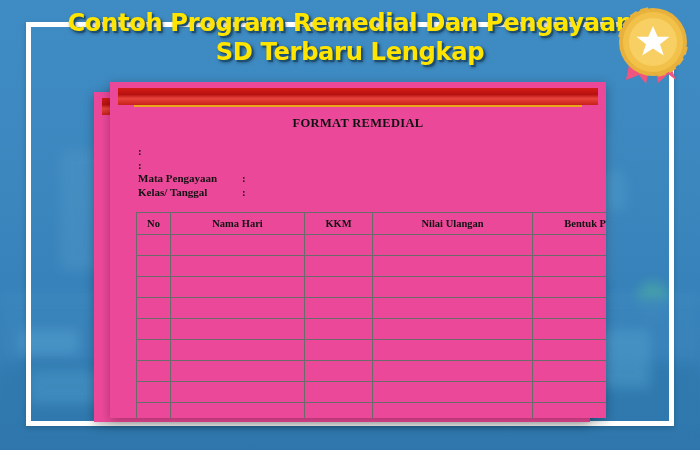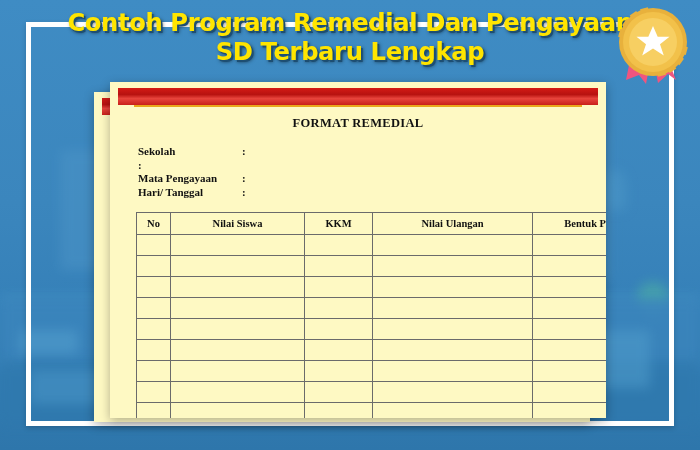--- a/index.html
+++ b/index.html
@@ -136,21 +136,21 @@
     left: 612px;
     top: 4px;
     width: 82px;
     height: 86px;
     z-index: 8;
   }
 
   
   .doc {
     position: absolute;
-    background: #fef9c3;
+    background: #ec4899;
     box-shadow: 0 3px 10px rgba(0,0,0,.30);
     overflow: hidden;
   }
   .doc-back {
     left: 94px;
     top: 92px;
     width: 496px;
     height: 330px;
     z-index: 2;
   }
@@ -290,52 +290,51 @@
   </div>
 
   <div class="doc doc-front">
     <div class="doc-redbar"></div>
     <div class="doc-goldline"></div>
     <div class="doc-body">
       <div class="doc-title">FORMAT REMEDIAL</div>
 
       <div class="fields">
         <div class="field-row">
-          <span class="field-label">Sekolah</span>
           <span class="field-colon">:</span>
           <span class="field-value"></span>
         </div>
         <div class="field-row">
           <span class="field-colon">:</span>
           <span class="field-value"></span>
         </div>
         <div class="field-row">
           <span class="field-label">Mata Pengayaan</span>
           <span class="field-colon">:</span>
           <span class="field-value"></span>
         </div>
         <div class="field-row">
-          <span class="field-label">Hari/ Tanggal</span>
+          <span class="field-label">Kelas/ Tanggal</span>
           <span class="field-colon">:</span>
           <span class="field-value"></span>
         </div>
       </div>
 
       <table class="remedial">
         <colgroup>
           <col class="col-no">
             <col class="col-nama">
             <col class="col-kkm">
           <col class="col-nilai">
             <col class="col-bentuk">
         </colgroup>
         <thead>
           <tr>
             <th>No</th>
-            <th>Nilai Siswa</th>
+            <th>Nama Hari</th>
             <th>KKM</th>
             <th>Nilai Ulangan</th>
             <th>Bentuk Pe</th>
           </tr>
         </thead>
         <tbody>
             <tr>
               <td></td>
               <td></td>
               <td></td>

